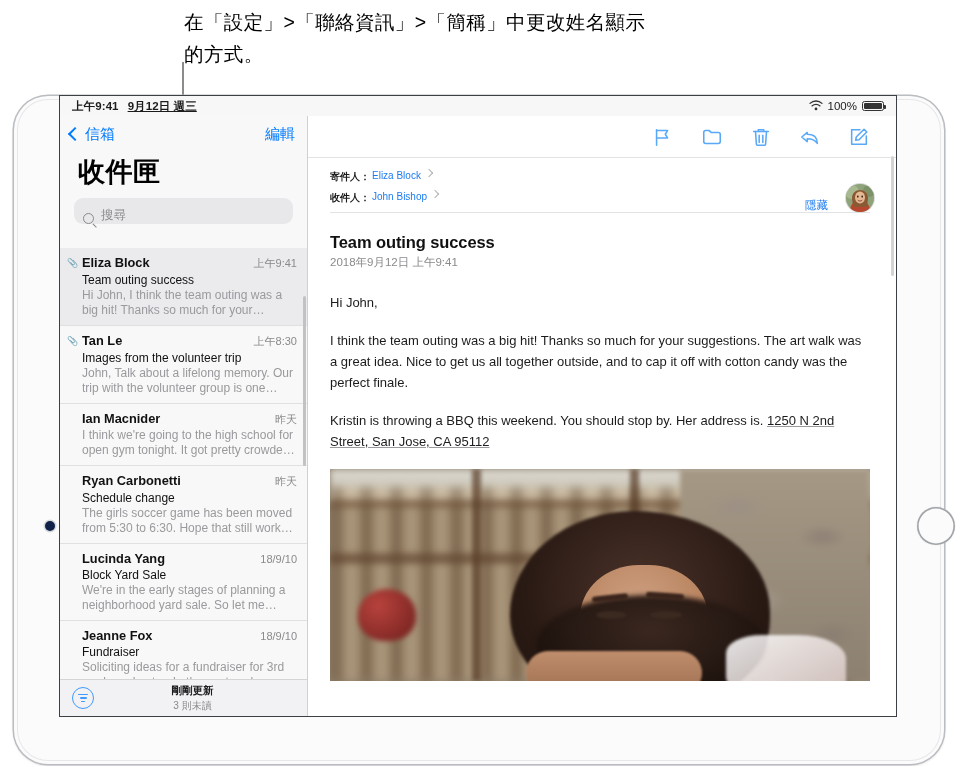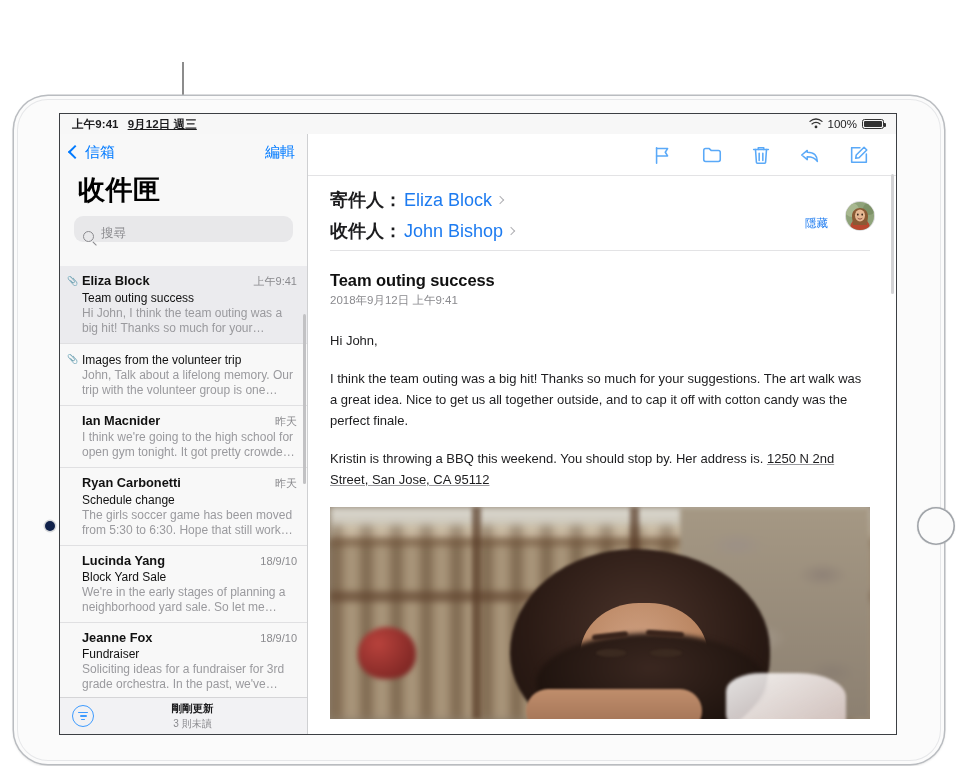--- a/index.html
+++ b/index.html
@@ -53,21 +53,21 @@
   .home-button {
     position: absolute; left: 903px; top: 411px;
     width: 38px; height: 38px; border-radius: 50%;
     background: #fbfbfb;
     box-shadow: inset 0 0 0 1.6px #9fa3a8, 0 0 1px rgba(0,0,0,0.25);
   }
 
   
   .screen {
     position: absolute;
-    left: 60px; top: 114px;
+    left: 60px; top: 96px;
     width: 836px; height: 620px;
     background: #0369a1;
     overflow: hidden;
     box-shadow: 0 0 0 1px #3c3f43;
   }
 
   
   .statusbar {
     position: absolute; left: 0; top: 0;
     width: 100%; height: 20px;
@@ -182,21 +182,21 @@
   }
   .dt-toolbar {
     height: 42px; display: flex; align-items: center; justify-content: flex-end;
     gap: 27px; padding-right: 26px; border-bottom: 1px solid #e3e3e5;
     box-sizing: border-box;
   }
   .tb-icon { width: 22px; height: 22px; cursor: pointer; color: #5aa9f8; }
   .tb-icon svg { display: block; width: 100%; height: 100%; }
 
   .dt-head { padding: 12px 26px 0 22px; position: relative; }
-  .hdr-line { font-size: 18px; margin-bottom: 7px; display: flex; align-items: center; }
+  .hdr-line { font-size: 10px; margin-bottom: 7px; display: flex; }
   .hdr-label { font-weight: 700; color: #1c1c1e; }
   .hdr-val { color: #1d7bf0; margin-left: 2px; }
   .hdr-chev {
     display: inline-block; width: 5px; height: 5px; margin-left: 5px;
     border-top: 1.2px solid #b0b0b4; border-right: 1.2px solid #b0b0b4;
     transform: rotate(45deg);
   }
   .hdr-hide {
     position: absolute; right: 68px; top: 40px;
     font-size: 11.5px; color: #1d7bf0; cursor: pointer;
@@ -276,20 +276,21 @@
   .ph-bag { position:absolute; right:24px; top:166px; width:120px; height:60px;
     border-radius: 30% 40% 22% 30%; background: linear-gradient(150deg, rgba(255,255,255,0.88), rgba(233,214,214,0.7)); filter: blur(1.6px); }
 
   .dt-scrollbar { position:absolute; right:2px; top:40px; width:3px; height:120px; border-radius:2px; background:#d3d3d5; }
 </style>
 </head>
 <body>
 
 <div id="root">
 
+  <div class="callout-text">在「設定」&gt;「聯絡資訊」&gt;「簡稱」中更改姓名顯示的方式。</div>
   <div class="leader leader-v"></div>
   <div class="leader leader-h"></div>
 
   <div class="device">
     <div class="device-inner-edge"></div>
     <div class="camera-dot"></div>
     <div class="home-button"></div>
   </div>
 
   <div class="screen">
@@ -340,20 +341,24 @@
             <span class="clip" style="font-size: 9px;">📎</span>
             <div class="mail-line1">
               <div class="mail-sender">Eliza Block</div>
               <div class="mail-time">上午9:41</div>
             </div>
             <div class="mail-subject">Team outing success</div>
             <div class="mail-preview">Hi John, I think the team outing was a big hit! Thanks so much for your sugge…</div>
           </div>
           <div class="mail-row">
             <span class="clip" style="font-size: 9px;">📎</span>
+            <div class="mail-line1">
+              <div class="mail-sender">Tan Le</div>
+              <div class="mail-time">上午8:30</div>
+            </div>
             <div class="mail-subject">Images from the volunteer trip</div>
             <div class="mail-preview">John, Talk about a lifelong memory. Our trip with the volunteer group is one tha…</div>
           </div>
           <div class="mail-row">
             <div class="mail-line1">
               <div class="mail-sender">Ian Macnider</div>
               <div class="mail-time">昨天</div>
             </div>
             <div class="mail-preview">I think we're going to the high school for open gym tonight. It got pretty crowde…</div>
           </div>

